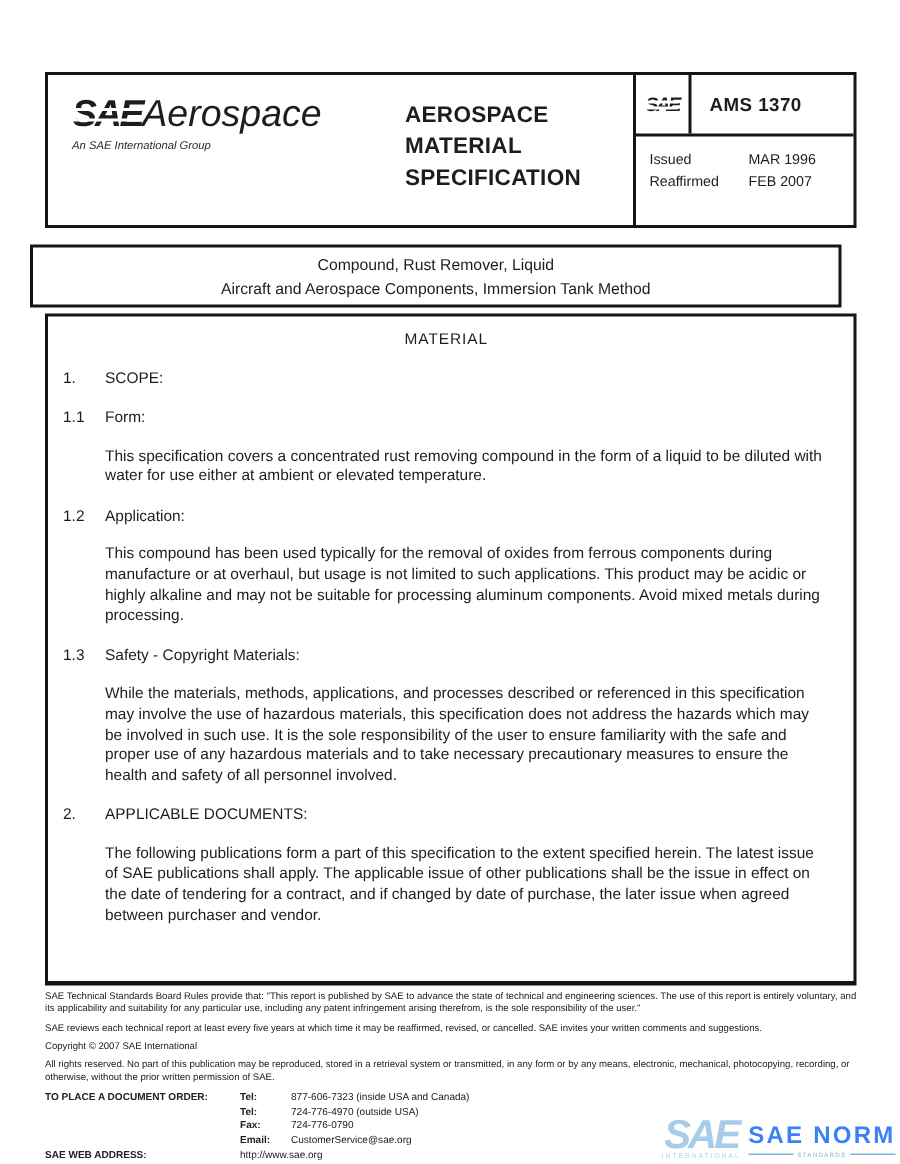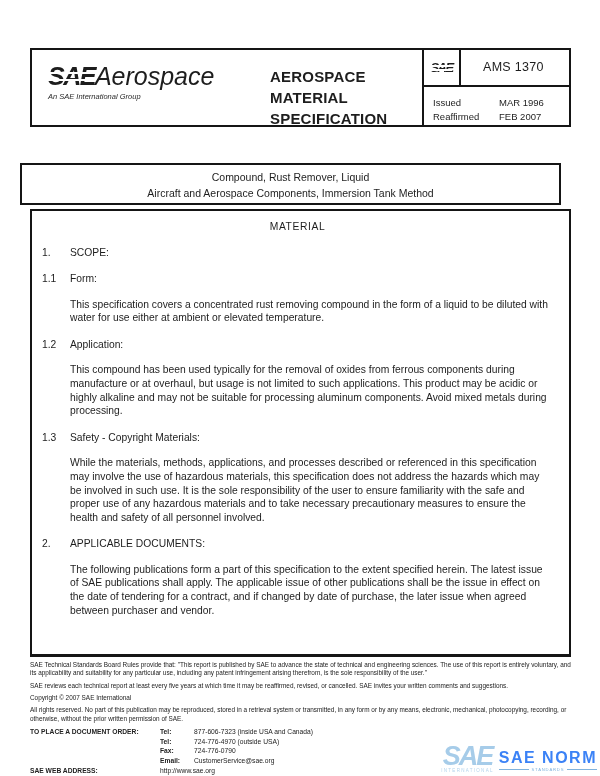--- a/index.html
+++ b/index.html
@@ -5,21 +5,21 @@
   * { margin:0; padding:0; box-sizing:border-box; }
   html,body { background:#e8e8e8; }
   .page {
     position:relative; width:600px; height:776px; margin:0 auto;
     background:#ffffff; color:#1d1d1d;
     font-family:"Liberation Sans", sans-serif;
     overflow:hidden;
   }
   
   .header-box {
-    position:absolute; left:30px; top:48px; width:541px; height:79px;
+    position:absolute; left:30px; top:48px; width:541px; height:104px;
     border:2px solid #151515; display:flex;
   }
   .header-left { flex:1; display:flex; padding:12px 0 0 16px; }
   .brand { width:222px; }
   .brand-main { font-size:25px; white-space:nowrap; letter-spacing:-0.5px; }
   .sae-stripes {
     position:relative; display:inline-block;
     font-weight:900; font-style:italic; letter-spacing:-1.5px;
   }
   .sae-stripes::before, .sae-stripes::after {
@@ -30,21 +30,21 @@
   .brand-aero { font-style:italic; font-weight:400; letter-spacing:0; }
   .brand-tag { font-size:7.5px; font-style:italic; margin-top:1px; color:#2a2a2a; }
   .header-title {
     width:152px; padding-top:4px; font-weight:bold; font-size:15px;
     line-height:1.4; white-space:pre-line; letter-spacing:0.2px;
   }
   .header-right { width:166px; border-left:2px solid #151515; display:flex; flex-direction:column; }
   .hr-top { height:41px; display:flex; border-bottom:2px solid #151515; }
   .sae-cell { width:37px; border-right:2px solid #151515; display:flex; align-items:center; justify-content:center; }
   .sae-small { font-size:13px; }
-  .ams-cell { flex:1; display:flex; align-items:center; padding-left:22px; font-weight:normal; font-size:12.5px; letter-spacing:0.3px; }
+  .ams-cell { flex:1; display:flex; align-items:center; padding-left:12px; font-weight:bold; font-size:12.5px; letter-spacing:0.3px; }
   .hr-bottom { padding:9px 16px 0 9px; font-size:9.5px; line-height:1.55; }
   .date-grid { display:grid; grid-template-columns:66px auto; }
   
   .title-box {
     position:absolute; left:20px; top:163px; width:541px; height:42px;
     border:2px solid #151515; text-align:center;
     font-size:10.5px; line-height:1.5; padding-top:5px;
   }
   
   .body-box {

